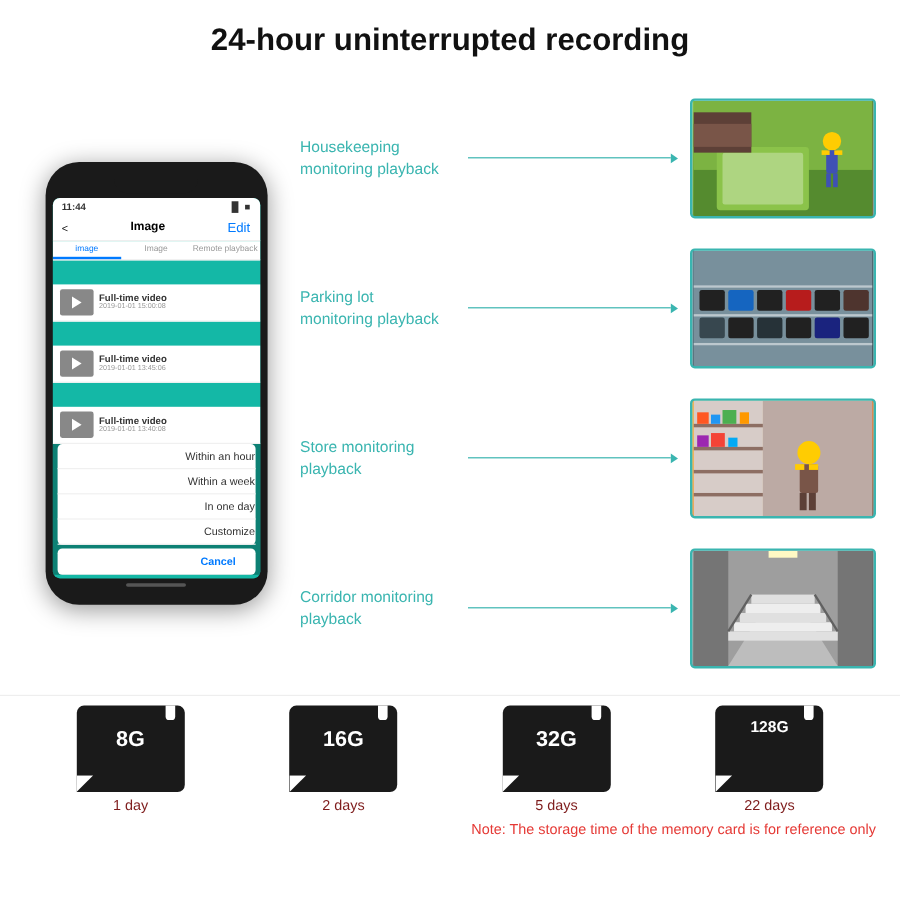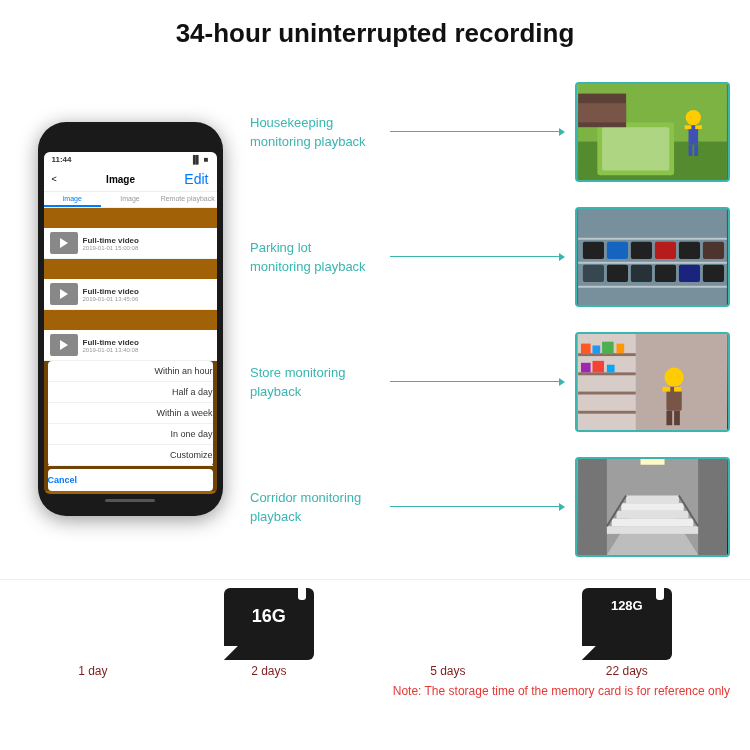--- a/index.html
+++ b/index.html
@@ -51,21 +51,21 @@
     .phone-notch {
       width: 70px;
       height: 16px;
       background: #1a1a1a;
       border-radius: 0 0 12px 12px;
       margin: 0 auto 4px;
       position: relative;
       z-index: 10;
     }
     .phone-screen {
-      background: #a16207;
+      background: #14b8a6;
       border-radius: 6px;
       overflow: hidden;
     }
     .phone-status-bar {
       background: #fff;
       display: flex;
       justify-content: space-between;
       align-items: center;
       padding: 3px 8px;
       font-size: 8px;
@@ -81,21 +81,21 @@
       border-bottom: 1px solid #eee;
       font-size: 9px;
     }
     .phone-nav-title {
       font-size: 10px;
       font-weight: bold;
       color: #000;
     }
     .phone-nav-edit {
       color: #007aff;
-      font-size: 14px;
+      font-size: 11px;
     }
     .phone-tabs {
       display: flex;
       background: #fff;
       border-bottom: 1px solid #eee;
     }
     .phone-tab {
       flex: 1;
       text-align: center;
       font-size: 7px;
@@ -148,22 +148,22 @@
     }
     .dropdown-item {
       text-align: right;
       padding: 5px 0;
       font-size: 9px;
       color: #333;
       border-bottom: 1px solid #f0f0f0;
     }
     .dropdown-cancel {
       background: #fff;
-      text-align: left;
-      padding: 6px 0;
+      text-align: right;
+      padding: 6px 16px;
       font-size: 9px;
       color: #007aff;
       font-weight: bold;
       margin: 3px 4px;
       border-radius: 4px;
     }
     .phone-home-bar {
       height: 12px;
       display: flex;
       align-items: center;
@@ -301,21 +301,21 @@
       text-align: right;
       font-size: 12px;
       color: #e53935;
       margin-top: 4px;
     }
   </style>
 </head>
 <body>
 
 <div class="header">
-  <h1>34-hour uninterrupted recording</h1>
+  <h1>24-hour uninterrupted recording</h1>
 </div>
 
 <div class="main-content">
 
   <div class="phone-container">
     <div class="phone">
       <div class="phone-notch"></div>
       <div class="phone-screen">
 
         <div class="phone-status-bar">
@@ -359,21 +359,20 @@
             </div>
           <div class="video-info">
             <div class="video-title">Full-time video</div>
             <div class="video-date">2019-01-01 13:40:08</div>
           </div>
         </div>
 
         <div class="dropdown-overlay">
           <div class="dropdown-menu">
             <div class="dropdown-item">Within an hour</div>
-            <div class="dropdown-item">Half a day</div>
             <div class="dropdown-item">Within a week</div>
             <div class="dropdown-item">In one day</div>
             <div class="dropdown-item">Customize</div>
           </div>
           <div class="dropdown-cancel">Cancel</div>
         </div>
       </div>
       <div class="phone-home-bar">
         <div class="phone-home-line"></div>
       </div>
@@ -513,32 +512,40 @@
       </div>
     </div>
 
   </div>
 </div>
 
 <div class="bottom-section">
   <div class="sd-cards-row">
 
     <div class="sd-card-item">
+      <div class="sd-card">
+        <div class="sd-card-notch"></div>
+        <div class="sd-card-size">8G</div>
+      </div>
       <div class="sd-label-day">1 day</div>
     </div>
 
     <div class="sd-card-item">
       <div class="sd-card">
         <div class="sd-card-notch"></div>
         <div class="sd-card-size">16G</div>
       </div>
       <div class="sd-label-day">2 days</div>
     </div>
 
     <div class="sd-card-item">
+      <div class="sd-card">
+        <div class="sd-card-notch"></div>
+        <div class="sd-card-size">32G</div>
+      </div>
       <div class="sd-label-day">5 days</div>
     </div>
 
 
     <div class="sd-card-item">
       <div class="sd-card">
         <div class="sd-card-notch"></div>
         <div class="sd-card-size" style="font-size:13px;margin-top:0;">128G</div>
       </div>
       <div class="sd-label-day">22 days</div>

